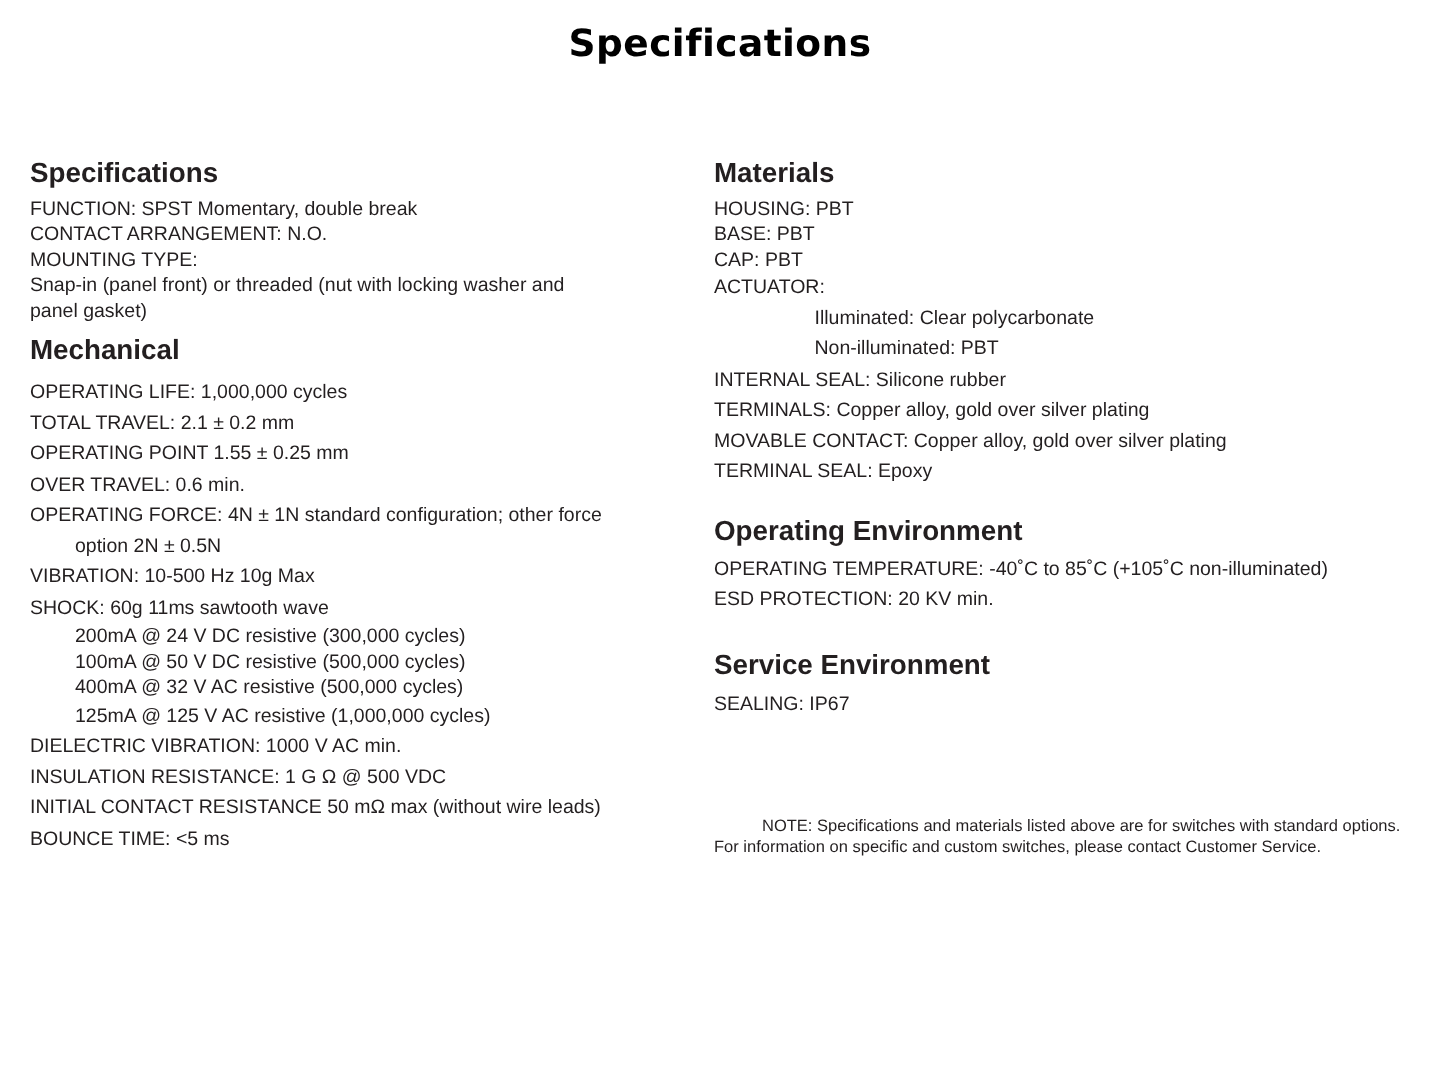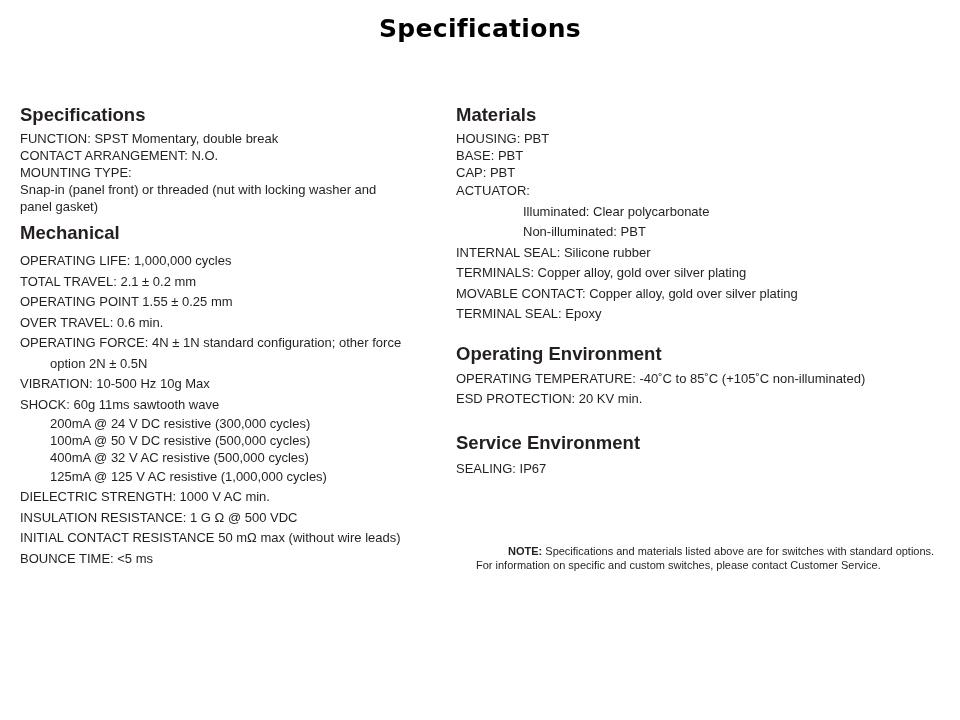--- a/index.html
+++ b/index.html
@@ -7,27 +7,27 @@
     width: 960px; height: 720px; background: #ffffff; position: relative; overflow: hidden;
     font-family: "Liberation Sans", sans-serif; color: #231f20;
   }
   .title {
     position: absolute; left: 0; top: 14px; width: 960px; text-align: center;
     font-family: "DejaVu Sans", sans-serif; font-weight: bold; font-size: 25px; color: #000;
     letter-spacing: 0.3px;
   }
   .col { position: absolute; }
   .left { left: 20px; top: 104px; width: 450px; }
-  .right { left: 456px; top: 104px; width: 480px; }
+  .right { left: 476px; top: 104px; width: 480px; }
   .h { font-weight: bold; font-size: 18.5px; line-height: 22px; color: #231f20; }
   .l { font-size: 13px; line-height: 17px; white-space: nowrap; }
   .i1 { padding-left: 30px; }
   .i2 { padding-left: 67px; }
   .note { position: absolute; left: 476px; top: 544px; font-size: 11px; line-height: 14px; white-space: nowrap; }
-  .note b { font-weight: bold; padding-left: 32px; }
+  .note b { font-weight: normal; padding-left: 32px; }
 </style>
 </head>
 <body>
 
 <div class="title">Specifications</div>
 
 <div class="col left">
   <div class="h">Specifications</div>
   <div style="margin-top:4px">
     <div class="l">FUNCTION: SPST Momentary, double break</div>
@@ -47,21 +47,21 @@
     <div class="l i1" style="line-height:20.5px">option 2N ± 0.5N</div>
     <div class="l" style="line-height:20.5px">VIBRATION: 10-500 Hz 10g Max</div>
     <div class="l" style="line-height:20.5px">SHOCK: 60g 11ms sawtooth wave</div>
   </div>
 
   <div>
     <div class="l i1">200mA @ 24 V DC resistive (300,000 cycles)</div>
     <div class="l i1">100mA @ 50 V DC resistive (500,000 cycles)</div>
     <div class="l i1">400mA @ 32 V AC resistive (500,000 cycles)</div>
     <div class="l i1" style="line-height:21px">125mA @ 125 V AC resistive (1,000,000 cycles)</div>
-    <div class="l" style="line-height:20.5px">DIELECTRIC STRENGTH: 1000 V AC min.</div>
+    <div class="l" style="line-height:20.5px">DIELECTRIC VIBRATION: 1000 V AC min.</div>
     <div class="l" style="line-height:20.5px">INSULATION RESISTANCE: 1 G Ω @ 500 VDC</div>
     <div class="l" style="line-height:20.5px">INITIAL CONTACT RESISTANCE 50 mΩ max (without wire leads)</div>
     <div class="l" style="line-height:20.5px">BOUNCE TIME: &lt;5 ms</div>
   </div>
 </div>
 
 <div class="col right">
   <div class="h">Materials</div>
   <div style="margin-top:4px">
     <div class="l">HOUSING: PBT</div>

